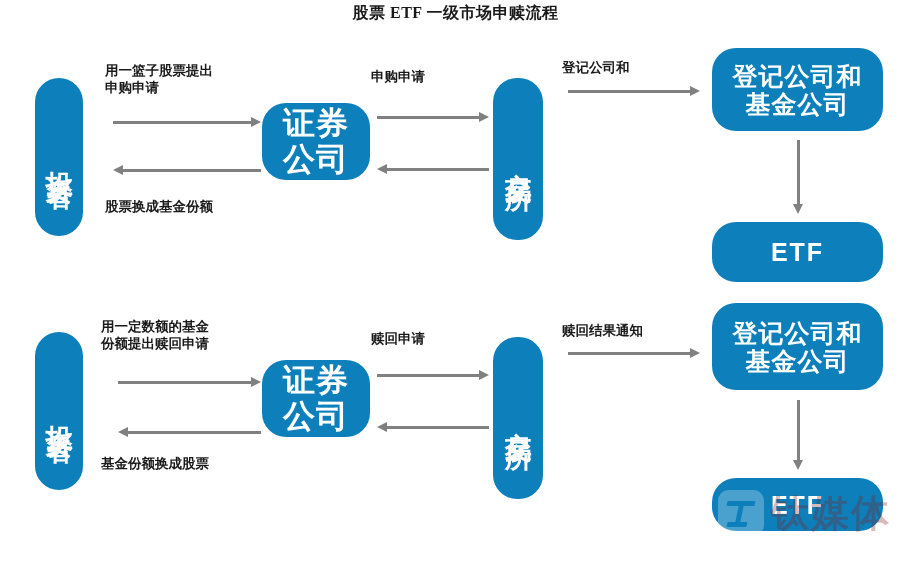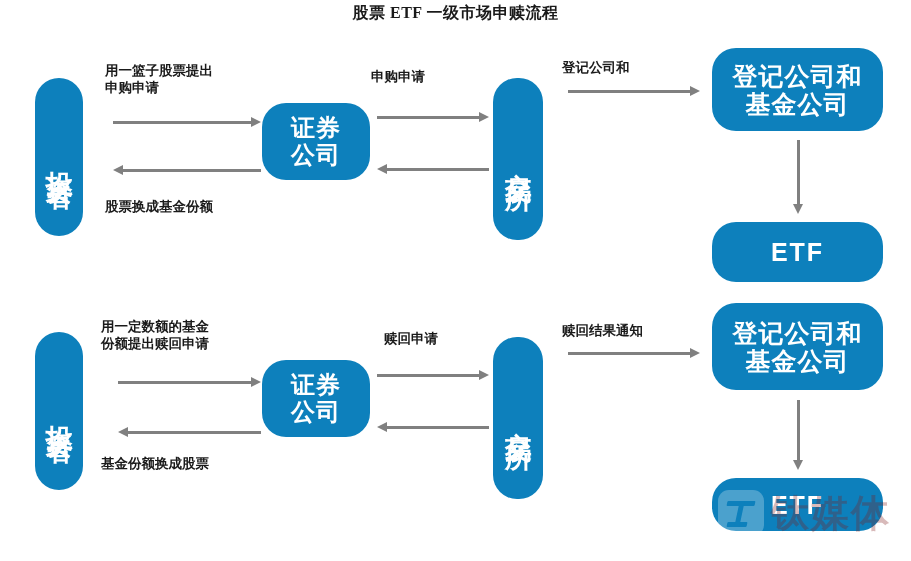--- a/index.html
+++ b/index.html
@@ -37,21 +37,21 @@
     box-sizing:border-box;
     border-radius:24px;
   }
   .box.vert{
     writing-mode:vertical-rl;
     text-orientation:upright;
     letter-spacing:6px;
     font-size:27px;
     padding-top:2px;
   }
-  .box.two-line{font-size:24px;letter-spacing:1px;}
+  .box.two-line{font-size:32px;letter-spacing:1px;}
   .box.wide{font-size:25px;letter-spacing:1px;}
   .box.etf{font-size:25px;letter-spacing:2px;font-weight:bold;}
 
   
   .arrow{position:absolute;}
   .arrow .shaft{
     position:absolute;background:#808080;
   }
   .arrow .head{
     position:absolute;width:0;height:0;
@@ -204,21 +204,21 @@
       <span class="head"></span>
   </div>
 
   <div class="caption" style="left:101px;top:455px;width:172px;">基金份额换成股票</div>
 
   <div class="box two-line" style="left:262px;top:360px;width:108px;height:77px;flex-direction:column;">
     <span>证券</span>
     <span>公司</span>
   </div>
 
-  <div class="caption" style="left:384px;top:330px;width:122px;">赎回申请</div>
+  <div class="caption" style="left:371px;top:330px;width:122px;">赎回申请</div>
 
   <div class="arrow right" style="left:377px;top:370px;width:112px;height:11px;">
     <span class="shaft"></span>
       <span class="head"></span>
   </div>
 
   <div class="arrow left" style="left:377px;top:422px;width:112px;height:11px;">
     <span class="shaft"></span>
       <span class="head"></span>
   </div>

